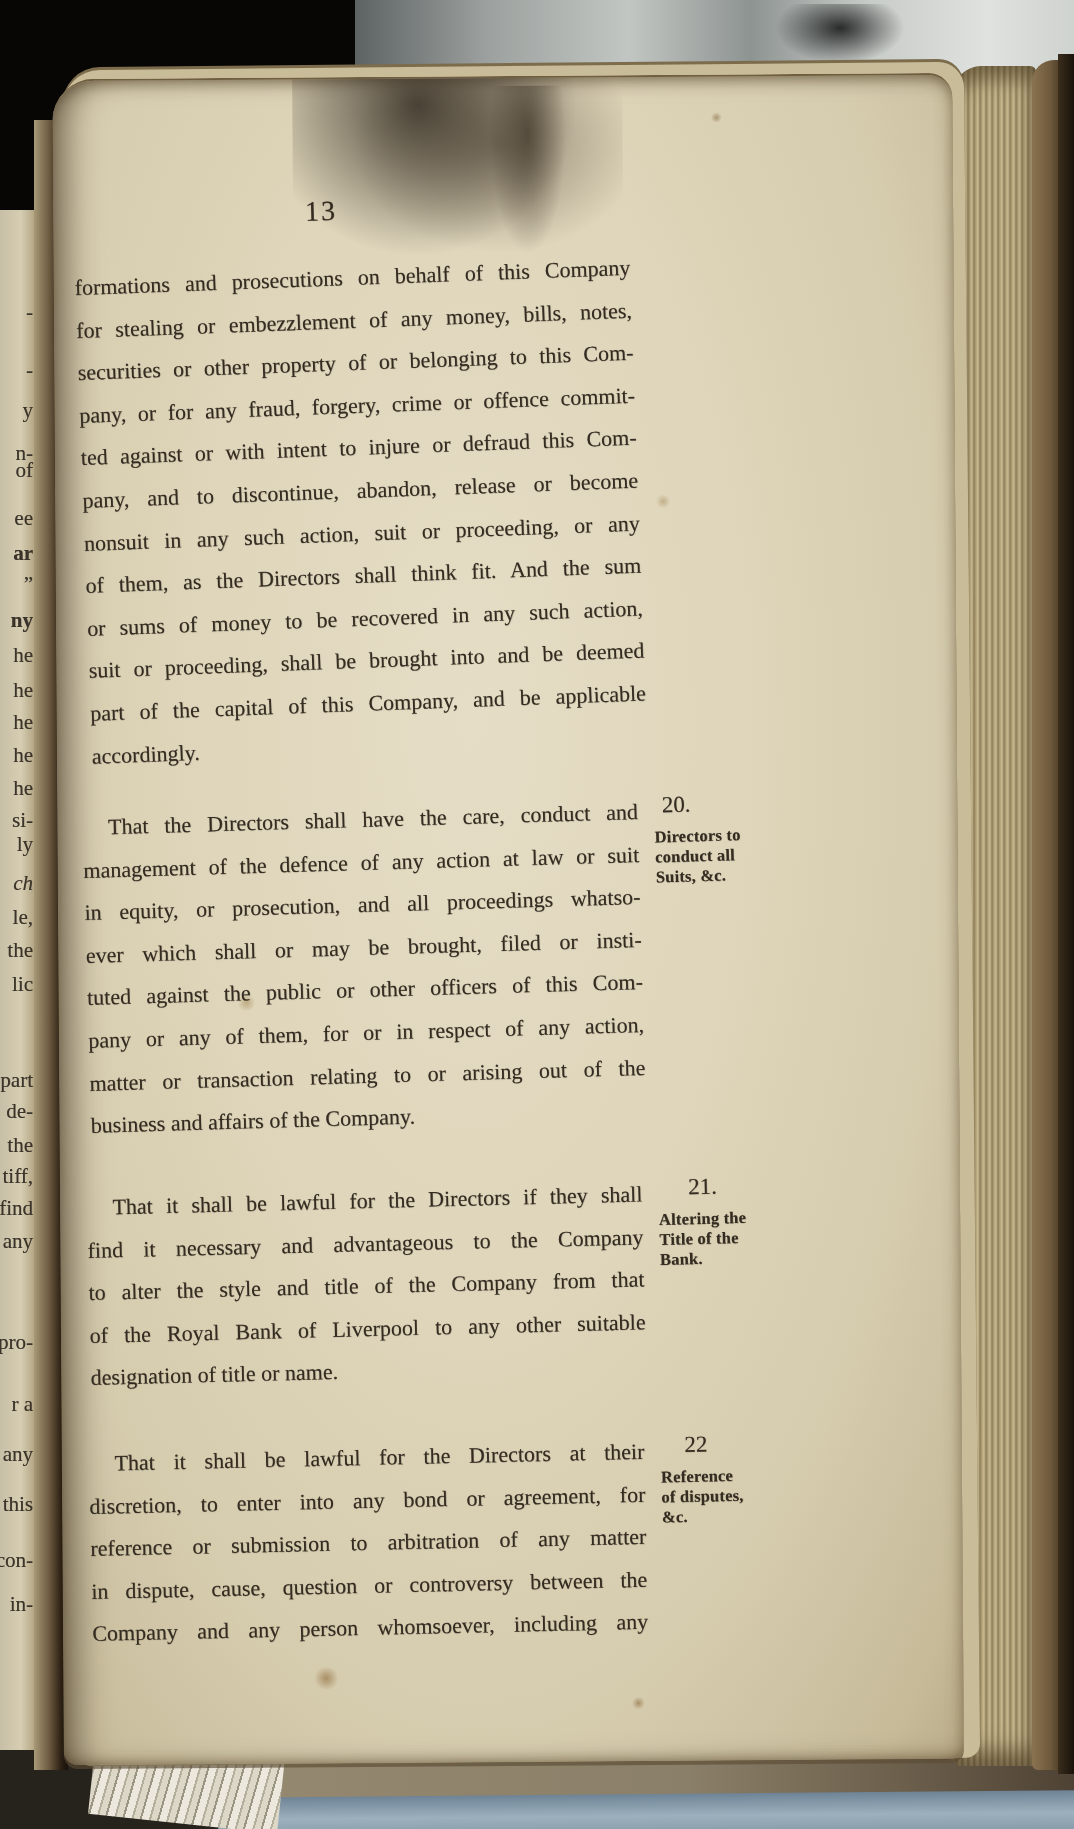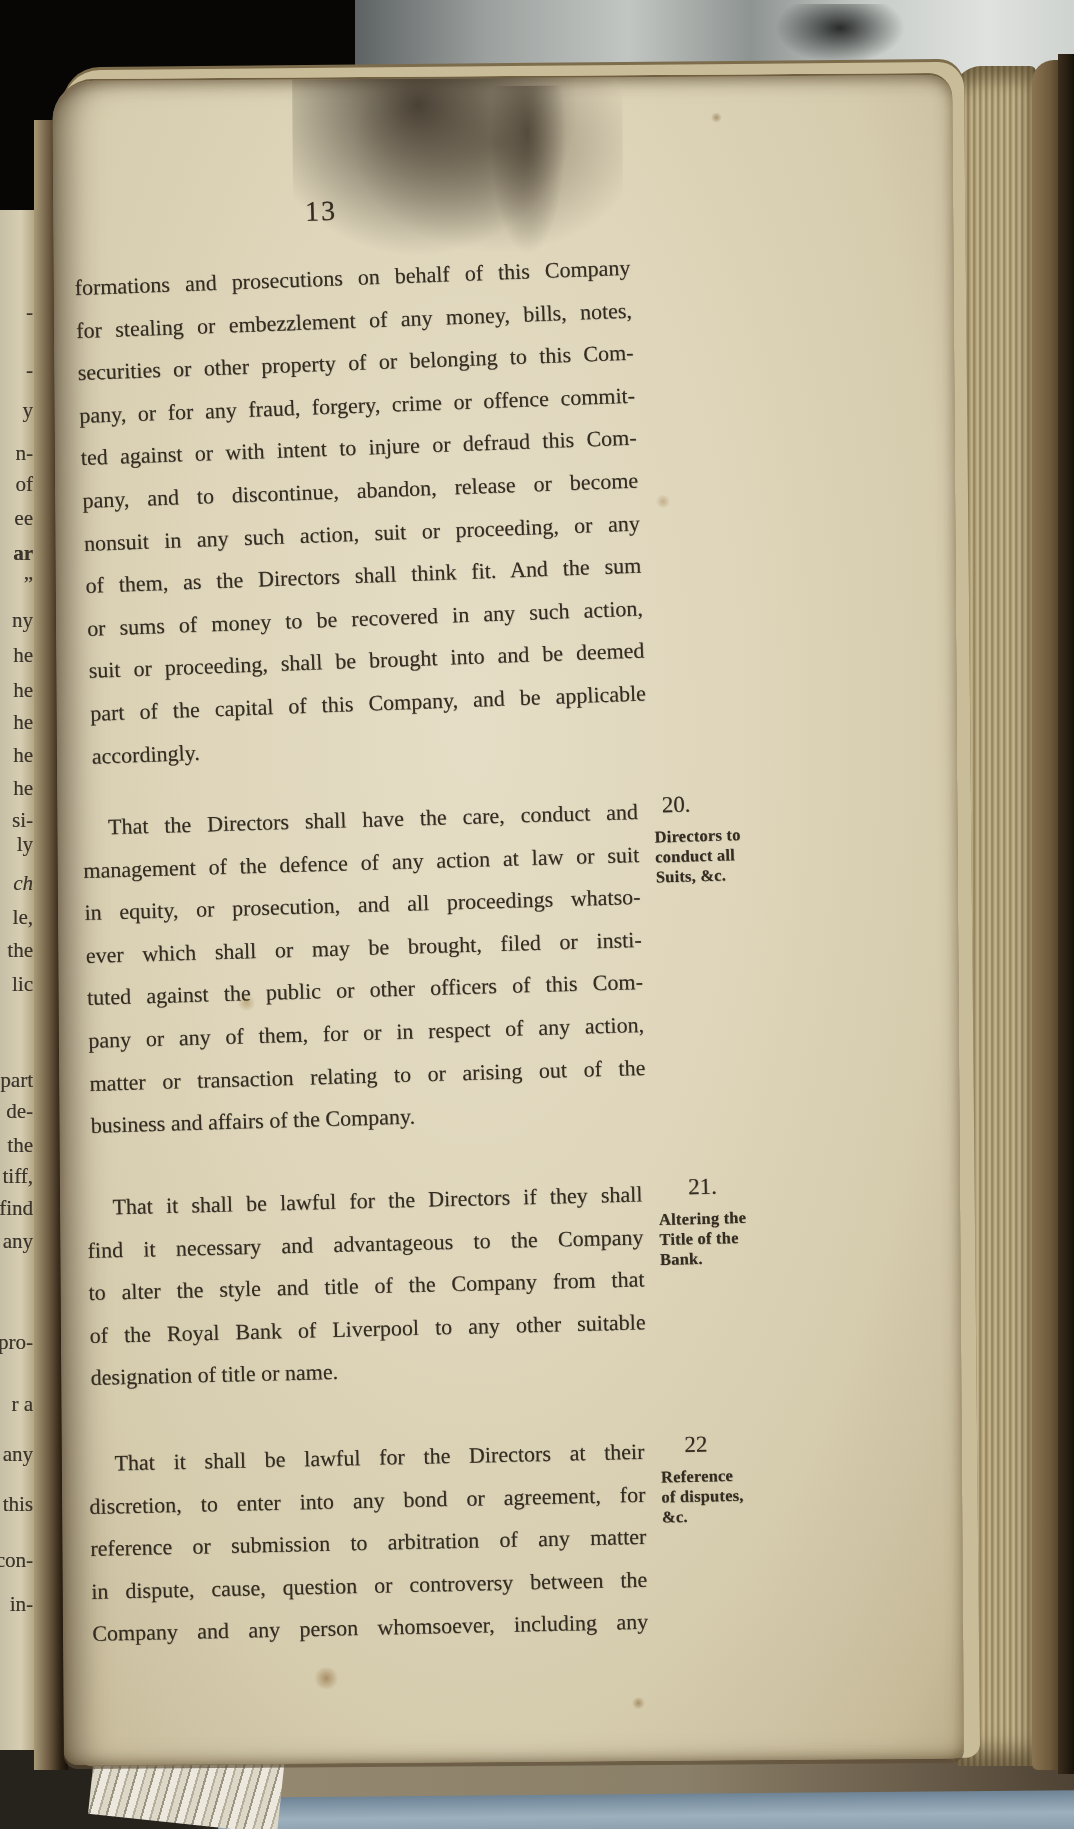--- a/index.html
+++ b/index.html
@@ -133,25 +133,25 @@
   <div class="bottom-dark"></div>
   <div class="bottom-under-page"></div>
   <div class="blue-strip"></div>
   <div class="fan-pages"></div>
 
   <div class="left-page" id="left-page">
       <div class="frag" style="top: 90px;">-</div>
       <div class="frag" style="top: 148px;">-</div>
       <div class="frag" style="top: 188px;">y</div>
       <div class="frag" style="top: 231px;">n-</div>
-      <div class="frag" style="top: 262px;">of</div>
+      <div class="frag" style="top: 248px;">of</div>
       <div class="frag" style="top: 296px;">ee</div>
       <div class="frag" style="top: 331px; font-weight: bold;">ar</div>
       <div class="frag" style="top: 362px;">”</div>
-      <div class="frag" style="top: 398px;">ny</div>
+      <div class="frag" style="top: 398px; font-weight: bold;">ny</div>
       <div class="frag" style="top: 433px;">he</div>
       <div class="frag" style="top: 468px;">he</div>
       <div class="frag" style="top: 500px;">he</div>
       <div class="frag" style="top: 533px;">he</div>
       <div class="frag" style="top: 566px;">he</div>
       <div class="frag" style="top: 590px; margin-top: 32px;">ly</div>
       <div class="frag" style="top: 598px;">si-</div>
       <div class="frag" style="top: 661px; font-style: italic;">ch</div>
       <div class="frag" style="top: 695px; text-align: center;">le,</div>
       <div class="frag" style="top: 728px;">the</div>

